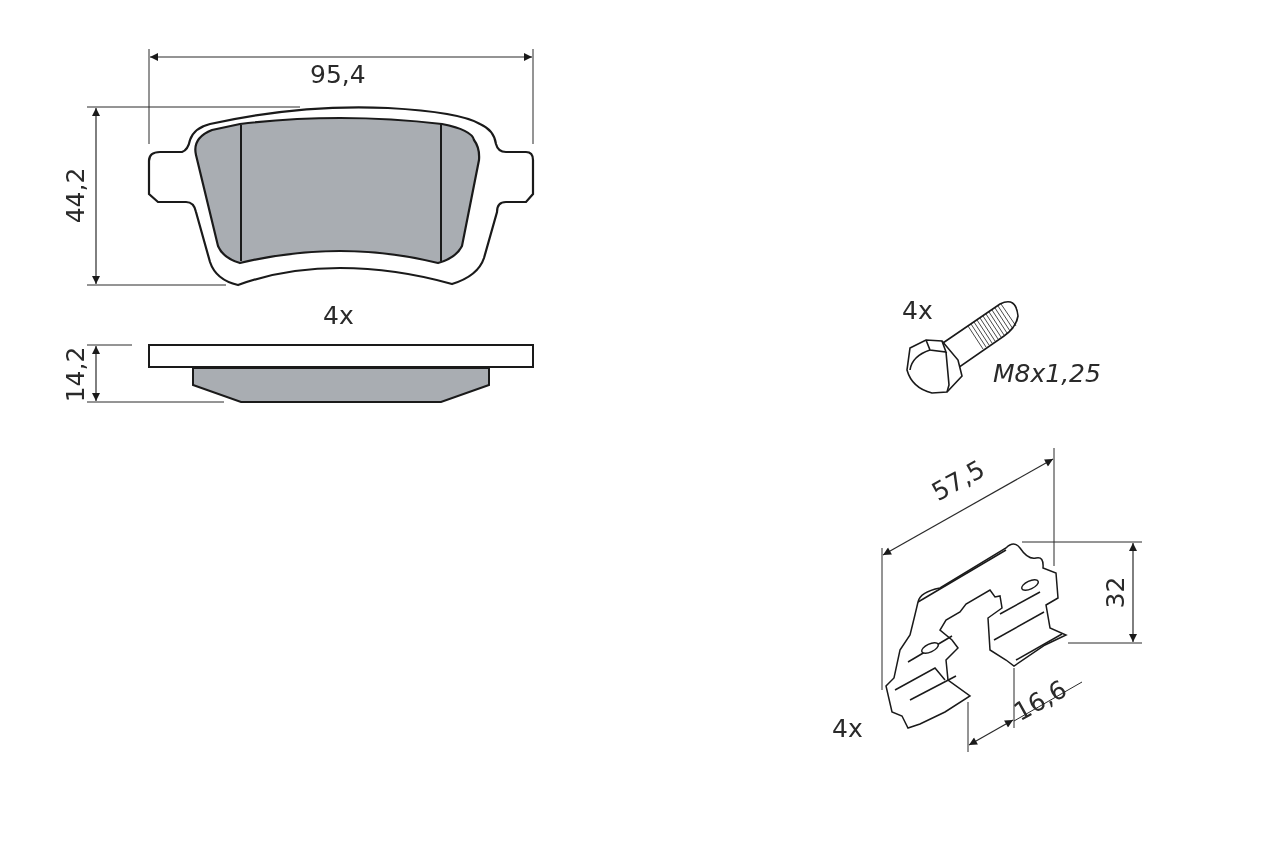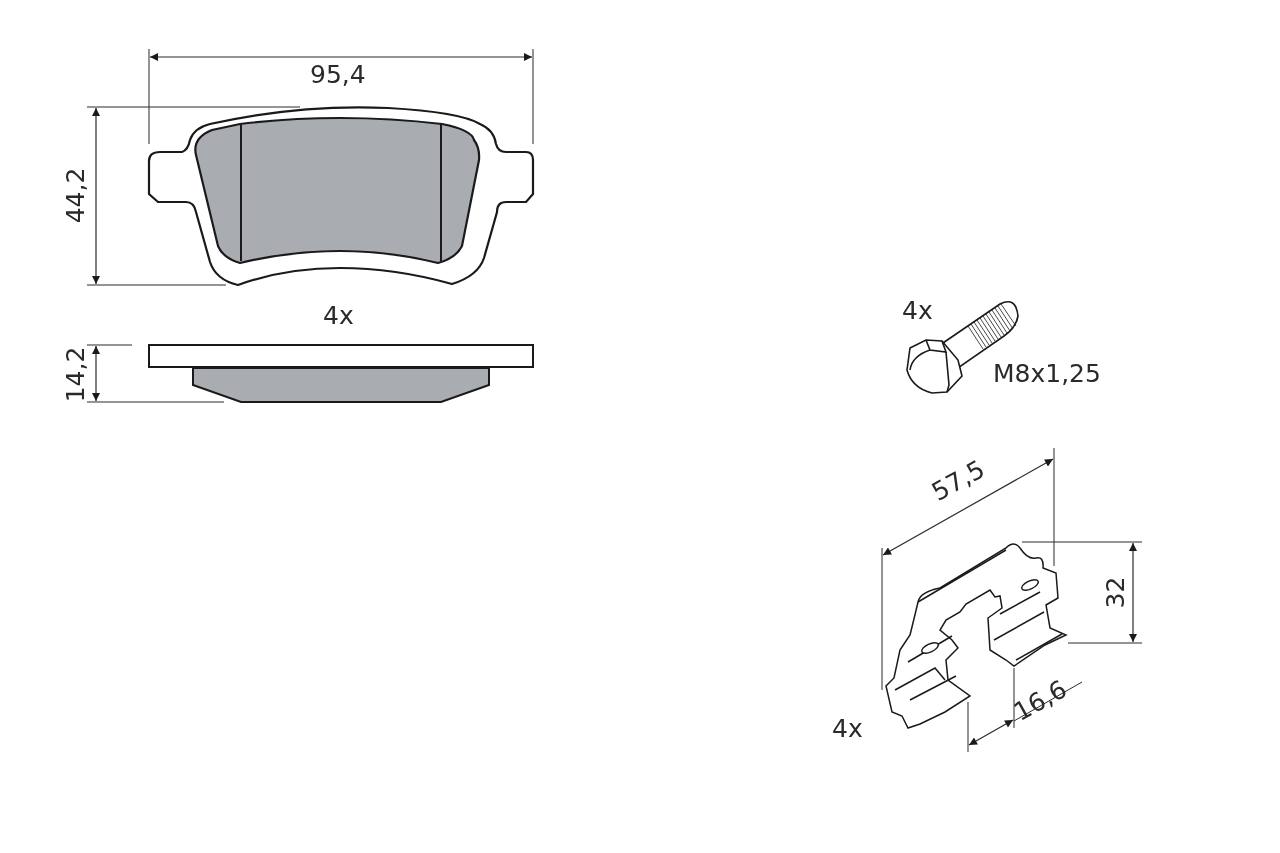--- a/index.html
+++ b/index.html
@@ -100,18 +100,18 @@
     <line x1="969" y1="745" x2="1013" y2="720" stroke="#2a2a2a" stroke-width="1.2" marker-start="url(#arr)" marker-end="url(#arr)"></line>
   </g>
 </svg>
 
 <div class="lbl" style="left:310px;top:18px;margin-top:44px;">95,4</div>
 <div class="lbl" style="left:48px;top:183px;transform:rotate(-90deg);transform-origin:center;">44,2</div>
 <div class="lbl" style="left:323px;top:303px;">4x</div>
 <div class="lbl" style="left:48px;top:362px;transform:rotate(-90deg);transform-origin:center;">14,2</div>
 
 <div class="lbl" style="left:902px;top:298px;">4x</div>
-<div class="lbl" style="left:993px;top:361px;">M8x1,25</div>
+<div class="lbl" style="left:993px;top:361px;font-style:italic;">M8x1,25</div>
 
 <div class="lbl" style="left:940px;top:480px;transform:rotate(-29deg);transform-origin:left bottom;">57,5</div>
 <div class="lbl" style="left:1100px;top:580px;transform:rotate(-90deg);transform-origin:center;">32</div>
 <div class="lbl" style="left:1022px;top:700px;transform:rotate(-29deg);transform-origin:left bottom;">16,6</div>
 <div class="lbl" style="left:832px;top:716px;">4x</div>
 
 </body></html>

